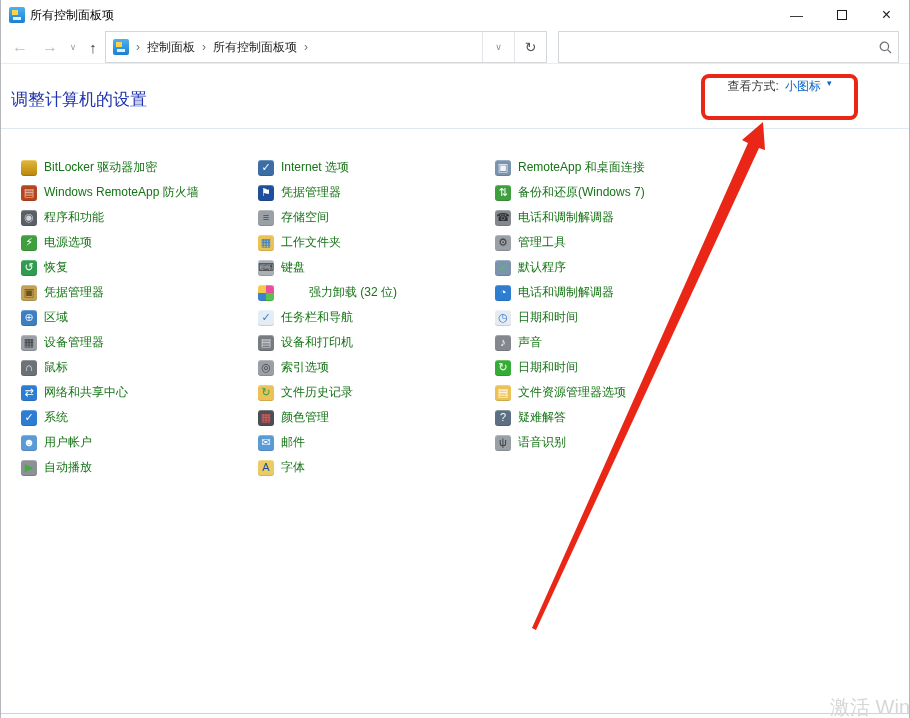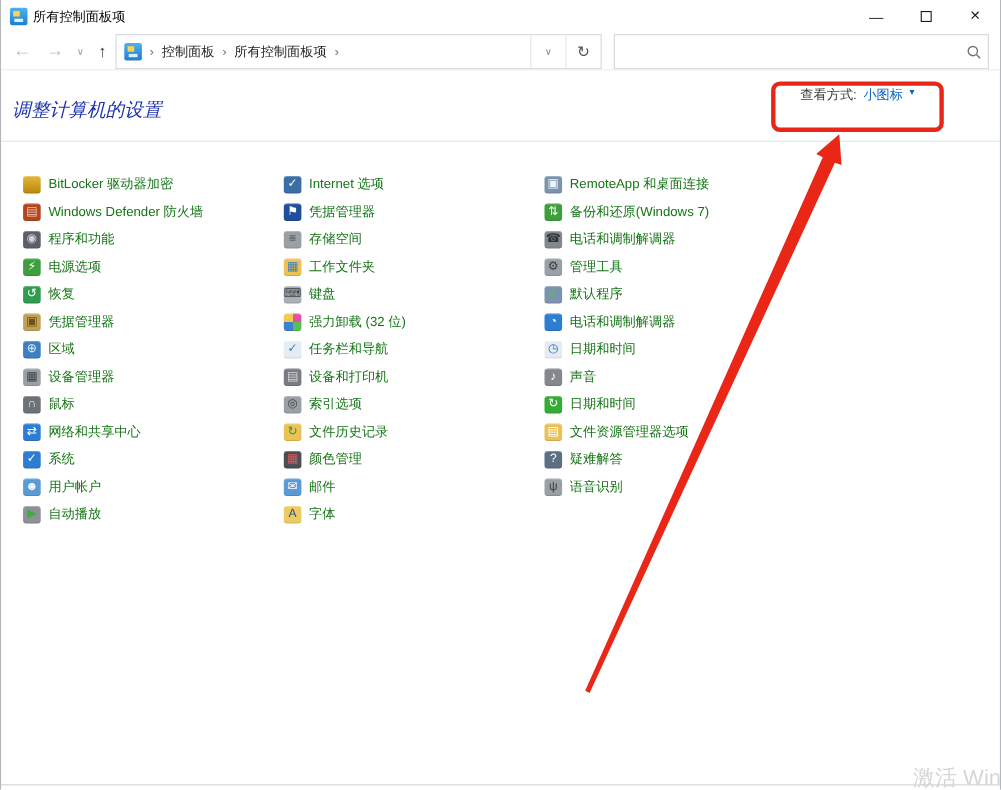--- a/index.html
+++ b/index.html
@@ -35,21 +35,21 @@
   .crumb { font-size:12px; color:#222; cursor:pointer; white-space:nowrap; }
   .cell { width:32px; border-left:1px solid #e3e5e8; display:flex; align-items:center; justify-content:center;
           color:#53575c; cursor:pointer; }
   .cell.drop { font-size:9px; color:#8a8f94; }
   .cell.refresh { font-size:14px; }
   .searchbox { position:absolute; left:557px; top:1px; width:341px; height:32px; background:#fff;
     border:1px solid #d4d7da; display:flex; align-items:center; }
   .searchbox input { flex:1; border:0; outline:none; height:100%; padding:0 6px; font-size:12px; background:transparent; }
   .search-glyph { width:26px; display:flex; align-items:center; justify-content:center; }
   
-  .page-title { position:absolute; left:10px; top:88px; font-size:17px; color:#1e33ad;font-style:italic; }
+  .page-title { position:absolute; left:10px; top:88px; font-size:17px; color:#1e33ad; }
   .viewby-box { position:absolute; left:700px; top:74px; width:157px; height:46px;
     border:4px solid #ea2616; border-radius:8px; display:flex; align-items:flex-start; justify-content:center; gap:6px; }
   .viewby-label { font-size:12px; color:#3a3a3a; }
   .viewby-link  { font-size:12px; color:#0863c6; cursor:pointer; }
   .viewby-caret { font-size:9px; color:#0863c6; cursor:pointer; }
   .hsep1 { position:absolute; left:0; top:63px;  width:100%; height:1px; background:#ececec; }
   .hsep2 { position:absolute; left:0; top:128px; width:100%; height:1px; background:#dce8f2; }
   .hsep3 { position:absolute; left:0; top:713px; width:100%; height:1px; background:#d2d2d2; }
   
   .item { position:absolute; height:25px; display:flex; align-items:center; cursor:pointer; }
@@ -120,21 +120,21 @@
   </div>
   <div class="hsep2"></div>
 
   <div id="items-root">
       <div class="item" style="left: 20px; top: 155px; text-align: right;">
         <span class="cp-icon" style="background: linear-gradient(rgb(227, 184, 58), rgb(184, 134, 11)); color: rgb(255, 255, 255);"></span>
         <span class="item-label">BitLocker 驱动器加密</span>
       </div>
       <div class="item" style="left: 20px; top: 180px;">
         <span class="cp-icon" style="background: rgb(181, 69, 31); color: rgb(236, 201, 181);">▤</span>
-        <span class="item-label">Windows Defender 防火墙</span>
+        <span class="item-label">Windows RemoteApp 防火墙</span>
       </div>
       <div class="item" style="left: 20px; top: 205px;">
         <span class="cp-icon" style="background: rgb(91, 95, 102); color: rgb(207, 212, 218);">◉</span>
         <span class="item-label">程序和功能</span>
       </div>
       <div class="item" style="left: 20px; top: 230px;">
         <span class="cp-icon" style="background: rgb(63, 159, 63); color: rgb(255, 255, 255);">⚡</span>
         <span class="item-label">电源选项</span>
       </div>
       <div class="item" style="left: 20px; top: 255px;">
@@ -186,21 +186,21 @@
         <span class="item-label">存储空间</span>
       </div>
       <div class="item" style="left: 257px; top: 230px;">
         <span class="cp-icon" style="background: rgb(236, 194, 87); color: rgb(45, 125, 210);">▦</span>
         <span class="item-label">工作文件夹</span>
       </div>
       <div class="item" style="left: 257px; top: 255px;">
         <span class="cp-icon" style="background: rgb(170, 176, 182); color: rgb(60, 64, 67);">⌨</span>
         <span class="item-label">键盘</span>
       </div>
-      <div class="item" style="left: 257px; top: 280px;">
+      <div class="item" style="left: 257px; top: 280px; gap: 28px;">
         <span class="cp-icon" style="background: conic-gradient(rgb(232, 79, 160) 0deg, rgb(232, 79, 160) 25%, rgb(87, 194, 78) 0deg, rgb(87, 194, 78) 50%, rgb(59, 130, 214) 0deg, rgb(59, 130, 214) 75%, rgb(242, 201, 76) 0deg, rgb(242, 201, 76) 100%); color: rgb(255, 255, 255);"></span>
         <span class="item-label">强力卸载 (32 位)</span>
       </div>
       <div class="item" style="left: 257px; top: 305px;">
         <span class="cp-icon" style="background: rgb(228, 236, 245); color: rgb(45, 125, 210);">✓</span>
         <span class="item-label">任务栏和导航</span>
       </div>
       <div class="item" style="left: 257px; top: 330px;">
         <span class="cp-icon" style="background: rgb(120, 124, 130); color: rgb(215, 218, 221);">▤</span>
         <span class="item-label">设备和打印机</span>

